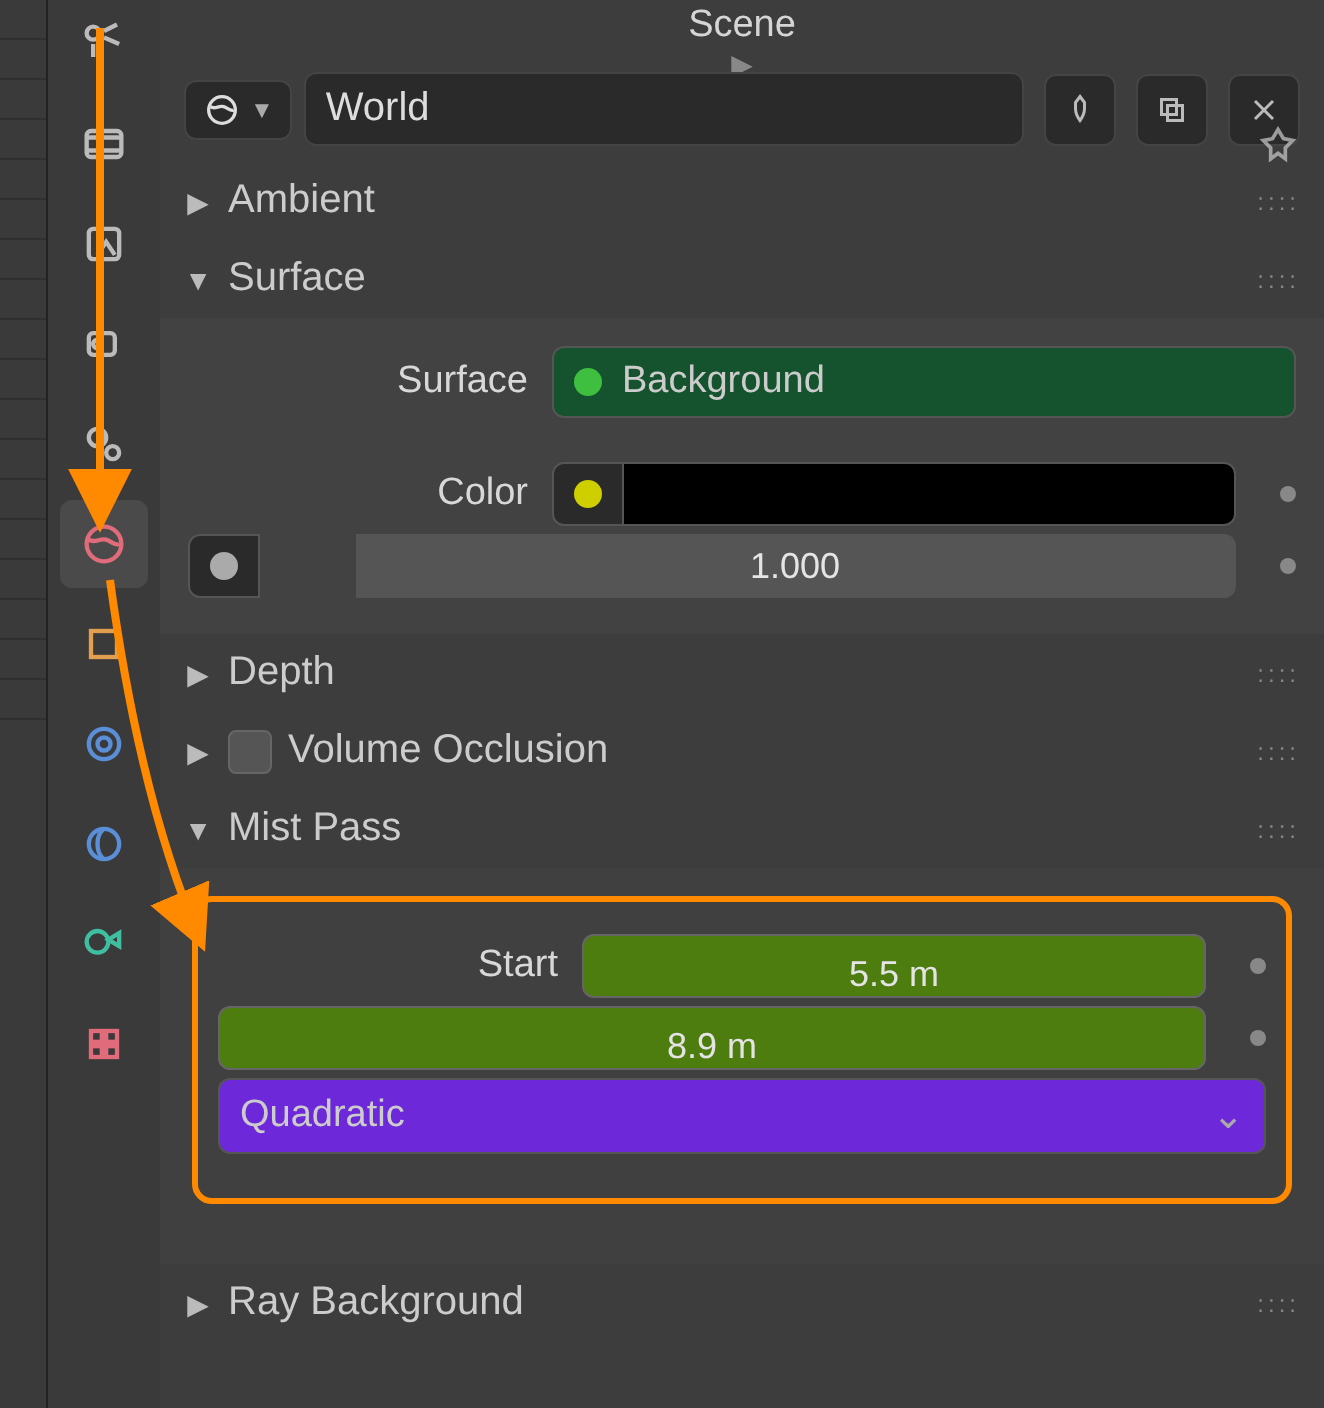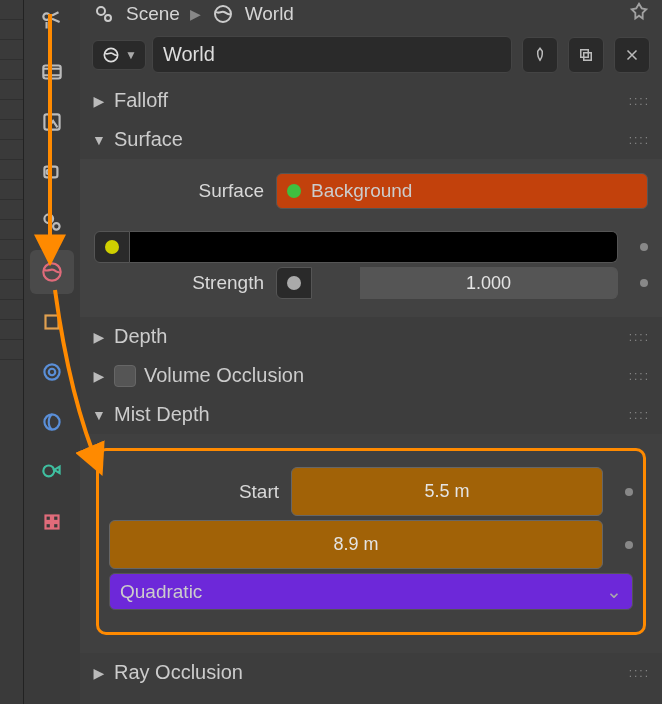--- a/index.html
+++ b/index.html
@@ -11,21 +11,21 @@
 
   
   .iconcol { position: absolute; left: 24px; top: 0; width: 56px; height: 100%; background: #3a3a3a; }
   .icbtn { width: 44px; height: 44px; margin: 4px auto 6px; border-radius: 6px; display: flex; align-items: center; justify-content: center; cursor: pointer; }
   .icbtn.active { background: #4a4a4a; }
   .icbtn svg { width: 26px; height: 26px; }
 
   
   .main { position: absolute; left: 80px; top: 0; right: 0; height: 100%; background: #3d3d3d; }
 
-  .breadcrumb { display: flex; align-items: center; gap: 10px; padding: 2px 12px; height: 28px; color: #d5d5d5; font-size: 19px; }
+  .breadcrumb { display: flex; align-items: center; padding: 2px 12px; height: 28px; color: #d5d5d5; font-size: 19px; flex-direction: column; }
   .breadcrumb .chev { color: #888; font-size: 14px; }
   .pin { margin-left: auto; opacity: .7; }
 
   .datarow { display: flex; align-items: center; gap: 6px; padding: 8px 12px; }
   .world-selector { display: flex; align-items: center; background: #2a2a2a; border: 1px solid #444; border-radius: 6px; padding: 4px 8px; gap: 4px; }
   .world-selector svg { width: 20px; height: 20px; }
   .world-input { flex: 1; background: #2a2a2a; border: 1px solid #444; border-radius: 6px; padding: 6px 10px; color: #ddd; font-size: 20px; }
   .icon-btn { width: 36px; height: 36px; background: #2a2a2a; border: 1px solid #444; border-radius: 6px; display: flex; align-items: center; justify-content: center; margin-left: 4px; }
   .icon-btn svg { width: 18px; height: 18px; stroke: #bbb; fill: none; stroke-width: 2; }
 
@@ -35,37 +35,37 @@
   .section-body { background: #424242; padding: 10px 14px 14px; }
   .section-body.dark { background: #404040; }
 
   .checkbox { width: 22px; height: 22px; background: #555; border: 1px solid #666; border-radius: 4px; }
 
   .prop-row { display: flex; align-items: center; gap: 12px; margin: 4px 0; }
   .prop-label { width: 170px; text-align: right; font-size: 19px; color: #d8d8d8; }
   .prop-field { flex: 1; display: flex; align-items: center; }
   .dot-after { width: 8px; height: 8px; border-radius: 50%; background: #888; margin-left: 10px; }
 
-  .enum-field { background: #c2410c; border: 1px solid #555; border-radius: 6px; display: flex; align-items: center; gap: 10px; padding: 6px 10px; font-size: 19px; width: 100%; }
+  .enum-field { background: #14532d; border: 1px solid #555; border-radius: 6px; display: flex; align-items: center; gap: 10px; padding: 6px 10px; font-size: 19px; width: 100%; }
   .enum-field .swatch { width: 14px; height: 14px; border-radius: 50%; }
   .enum-field .dd { margin-left: auto; color: #aaa; }
 
   .color-field { display: flex; width: 100%; }
   .color-field .sw-btn { width: 36px; height: 32px; background: #2a2a2a; border: 1px solid #555; border-radius: 6px 0 0 6px; display: flex; align-items: center; justify-content: center; }
   .color-field .sw-btn span { width: 14px; height: 14px; border-radius: 50%; }
   .color-field .preview { flex: 1; height: 32px; border: 1px solid #555; border-left: none; border-radius: 0 6px 6px 0; background: #000; }
 
   .num-field { display: flex; width: 100%; gap: 48px; }
   .num-field .sw-btn { width: 36px; height: 32px; background: #2a2a2a; border: 1px solid #555; border-radius: 6px 0 0 6px; display: flex; align-items: center; justify-content: center; }
   .num-field .sw-btn span { width: 14px; height: 14px; border-radius: 50%; }
   .num-field .val { flex: 1; height: 32px; background: #555; border: 1px solid #555; border-left: none; border-radius: 0 6px 6px 0; display: flex; align-items: center; justify-content: center; font-size: 18px; color: #e4e4e4; }
 
-  .plain-num { width: 100%; height: 49px; background: #a16207; border: 1px solid #666; border-radius: 6px; display: flex; align-items: center; justify-content: center; font-size: 18px; color: #e4e4e4; }
-
-  .highlight-box { border: 3px solid #ff8a00; border-radius: 10px; padding: 12px 10px 18px; margin: 4px 2px 4px; }
+  .plain-num { width: 100%; height: 32px; background: #4d7c0f; border: 1px solid #666; border-radius: 6px; display: flex; align-items: flex-end; justify-content: center; font-size: 18px; color: #e4e4e4; }
+
+  .highlight-box { border: 3px solid #ff8a00; border-radius: 10px; padding: 12px 10px 18px; margin: 4px 2px 16px; }
 
   
   .annot { position: absolute; left: 0; top: 0; pointer-events: none; }
 </style>
 </head>
 <body>
 
 <div class="strip">
   <div class="strip-tick"></div>
     <div class="strip-tick"></div>
@@ -200,53 +200,53 @@
     </div>
     <div class="icon-btn">
       <svg viewBox="0 0 24 24">
           <path d="M6 6l12 12M18 6L6 18"></path>
         </svg>
     </div>
   </div>
 
   <div class="section-hdr">
     <span class="tri">▶</span>
-    <span>Falloff</span>
+    <span>Ambient</span>
     <span class="drag">::::</span>
   </div>
 
   <div class="section-hdr">
     <span class="tri">▼</span>
     <span>Surface</span>
     <span class="drag">::::</span>
   </div>
   <div class="section-body">
     <div class="prop-row">
       <div class="prop-label">Surface</div>
       <div class="prop-field">
         <div class="enum-field">
           <span class="swatch" style="background:#3fbf3f"></span>
           <span>Background</span>
         </div>
       </div>
     </div>
     <div style="height:14px"></div>
     <div class="prop-row">
+      <div class="prop-label">Color</div>
       <div class="prop-field">
         <div class="color-field">
           <div class="sw-btn">
               <span style="background:#cfcf00"></span>
             </div>
           <div class="preview"></div>
         </div>
       </div>
       <div class="dot-after"></div>
     </div>
     <div class="prop-row">
-      <div class="prop-label">Strength</div>
       <div class="prop-field">
         <div class="num-field">
           <div class="sw-btn">
               <span style="background:#aaaaaa"></span>
             </div>
           <div class="val">1.000</div>
         </div>
       </div>
       <div class="dot-after"></div>
     </div>
@@ -260,21 +260,21 @@
 
   <div class="section-hdr">
     <span class="tri">▶</span>
     <span class="checkbox"></span>
     <span>Volume Occlusion</span>
     <span class="drag">::::</span>
   </div>
 
   <div class="section-hdr">
     <span class="tri">▼</span>
-    <span>Mist Depth</span>
+    <span>Mist Pass</span>
     <span class="drag">::::</span>
   </div>
   <div class="section-body dark">
     <div class="highlight-box">
       <div class="prop-row">
         <div class="prop-label">Start</div>
         <div class="prop-field">
             <div class="plain-num">
               <span>5.5 m</span>
             </div>
@@ -295,21 +295,21 @@
             <span>Quadratic</span>
             <span class="dd">⌄</span>
           </div>
         </div>
       </div>
     </div>
   </div>
 
   <div class="section-hdr">
     <span class="tri">▶</span>
-    <span>Ray Occlusion</span>
+    <span>Ray Background</span>
     <span class="drag">::::</span>
   </div>
 
 </div>
 
 <svg class="annot" width="662" height="704">
   <defs>
     <marker id="ah" viewBox="0 0 10 10" refX="8" refY="5" markerWidth="8" markerHeight="8" orient="auto">
       <path d="M0 0L10 5L0 10z" fill="#ff8a00"></path>
     </marker>

